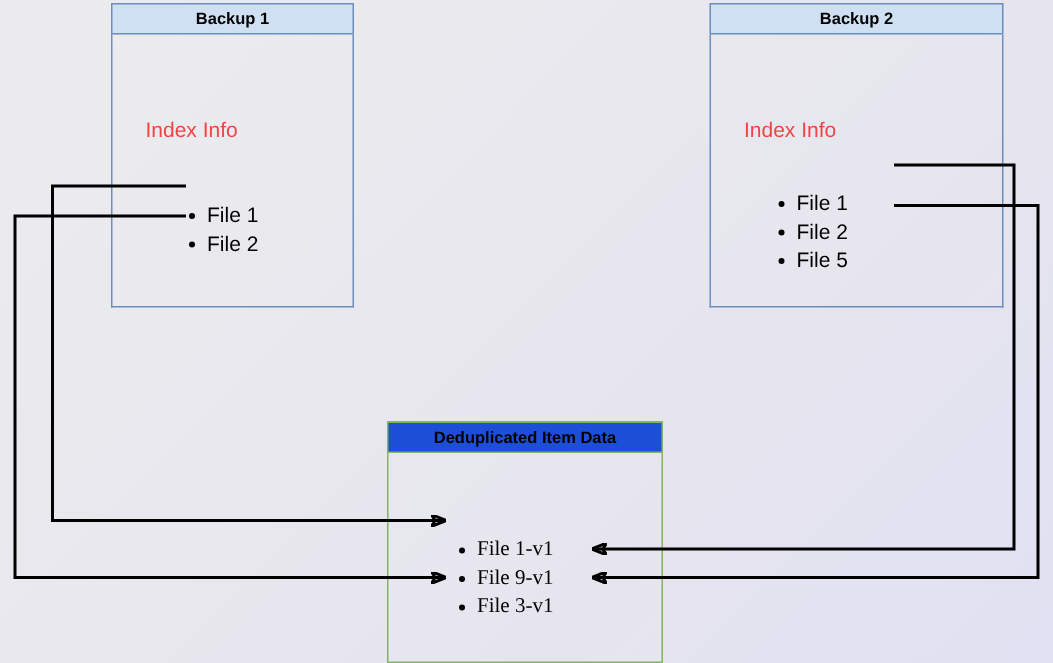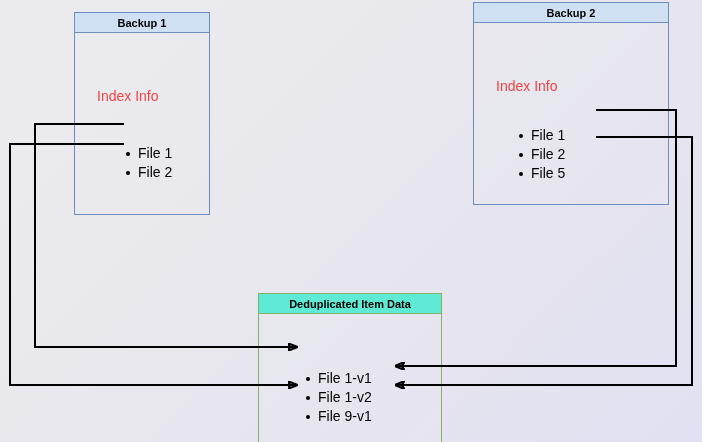--- a/index.html
+++ b/index.html
@@ -43,28 +43,28 @@
   .backup .node-header {
     background: #cfe0f3;
     border: 1px solid #6c8ebf;
   }
   .backup .node-body {
     background: rgba(255,255,255,0.04);
     border: 1px solid #6c8ebf;
     border-top: none;
   }
   .dedup .node-header {
-    background: #5eead4;
+    background: #1d4ed8;
     border: 1px solid #82b366;
-    margin-top: 12px;
   }
   .dedup .node-body {
     background: rgba(255,255,255,0.04);
     border: 1px solid #82b366;
     border-top: none;
+    font-family: Liberation Serif, serif;
   }
   .index-label {
     position: absolute;
     font-size: 14px;
     color: #ef4444;
     white-space: nowrap;
   }
   .bullet-list {
     position: absolute;
     margin: 0;
@@ -104,21 +104,21 @@
     stroke-width: 2;
     stroke-linejoin: miter;
     stroke-linecap: butt;
   }
 </style>
 </head>
 <body>
 
 <div id="canvas">
 
-  <div class="node backup" style="left:74px; top:12px; width:136px; height:203px;">
+  <div class="node backup" style="left:74px; top:2px; width:162px; height:203px;">
     <div class="node-header">Backup 1</div>
     <div class="node-body" style="height:182px;">
       <div class="index-label" style="left:22px; top:55px;">Index Info</div>
       <ul class="bullet-list" style="left:50px; top:111px;">
         <li>File 1</li>
         <li>File 2</li>
       </ul>
     </div>
   </div>
 
@@ -133,22 +133,22 @@
       </ul>
     </div>
   </div>
 
   <div class="node dedup" style="left:258px; top:281px; width:184px; height:161px;">
     <div class="node-header">Deduplicated Item Data</div>
     <div class="node-body" style="height:140px;">
       <div style="position:absolute; left:0; top:0; width:100%; height:100%;"></div>
       <ul class="bullet-list" style="left:46px; top:55px;">
         <li>File 1-v1</li>
-        <li>File 1-v2</li>
         <li>File 9-v1</li>
+        <li>File 3-v1</li>
       </ul>
     </div>
   </div>
 
   <svg class="edges" viewBox="0 0 702 442">
     <defs>
       <marker id="arrow-end" markerWidth="10" markerHeight="8" refX="9.5" refY="4" orient="auto" markerUnits="userSpaceOnUse">
         <path d="M0,0 L10,4 L0,8 L2.6,4 Z" fill="#000" stroke="none"></path>
       </marker>
     </defs>

